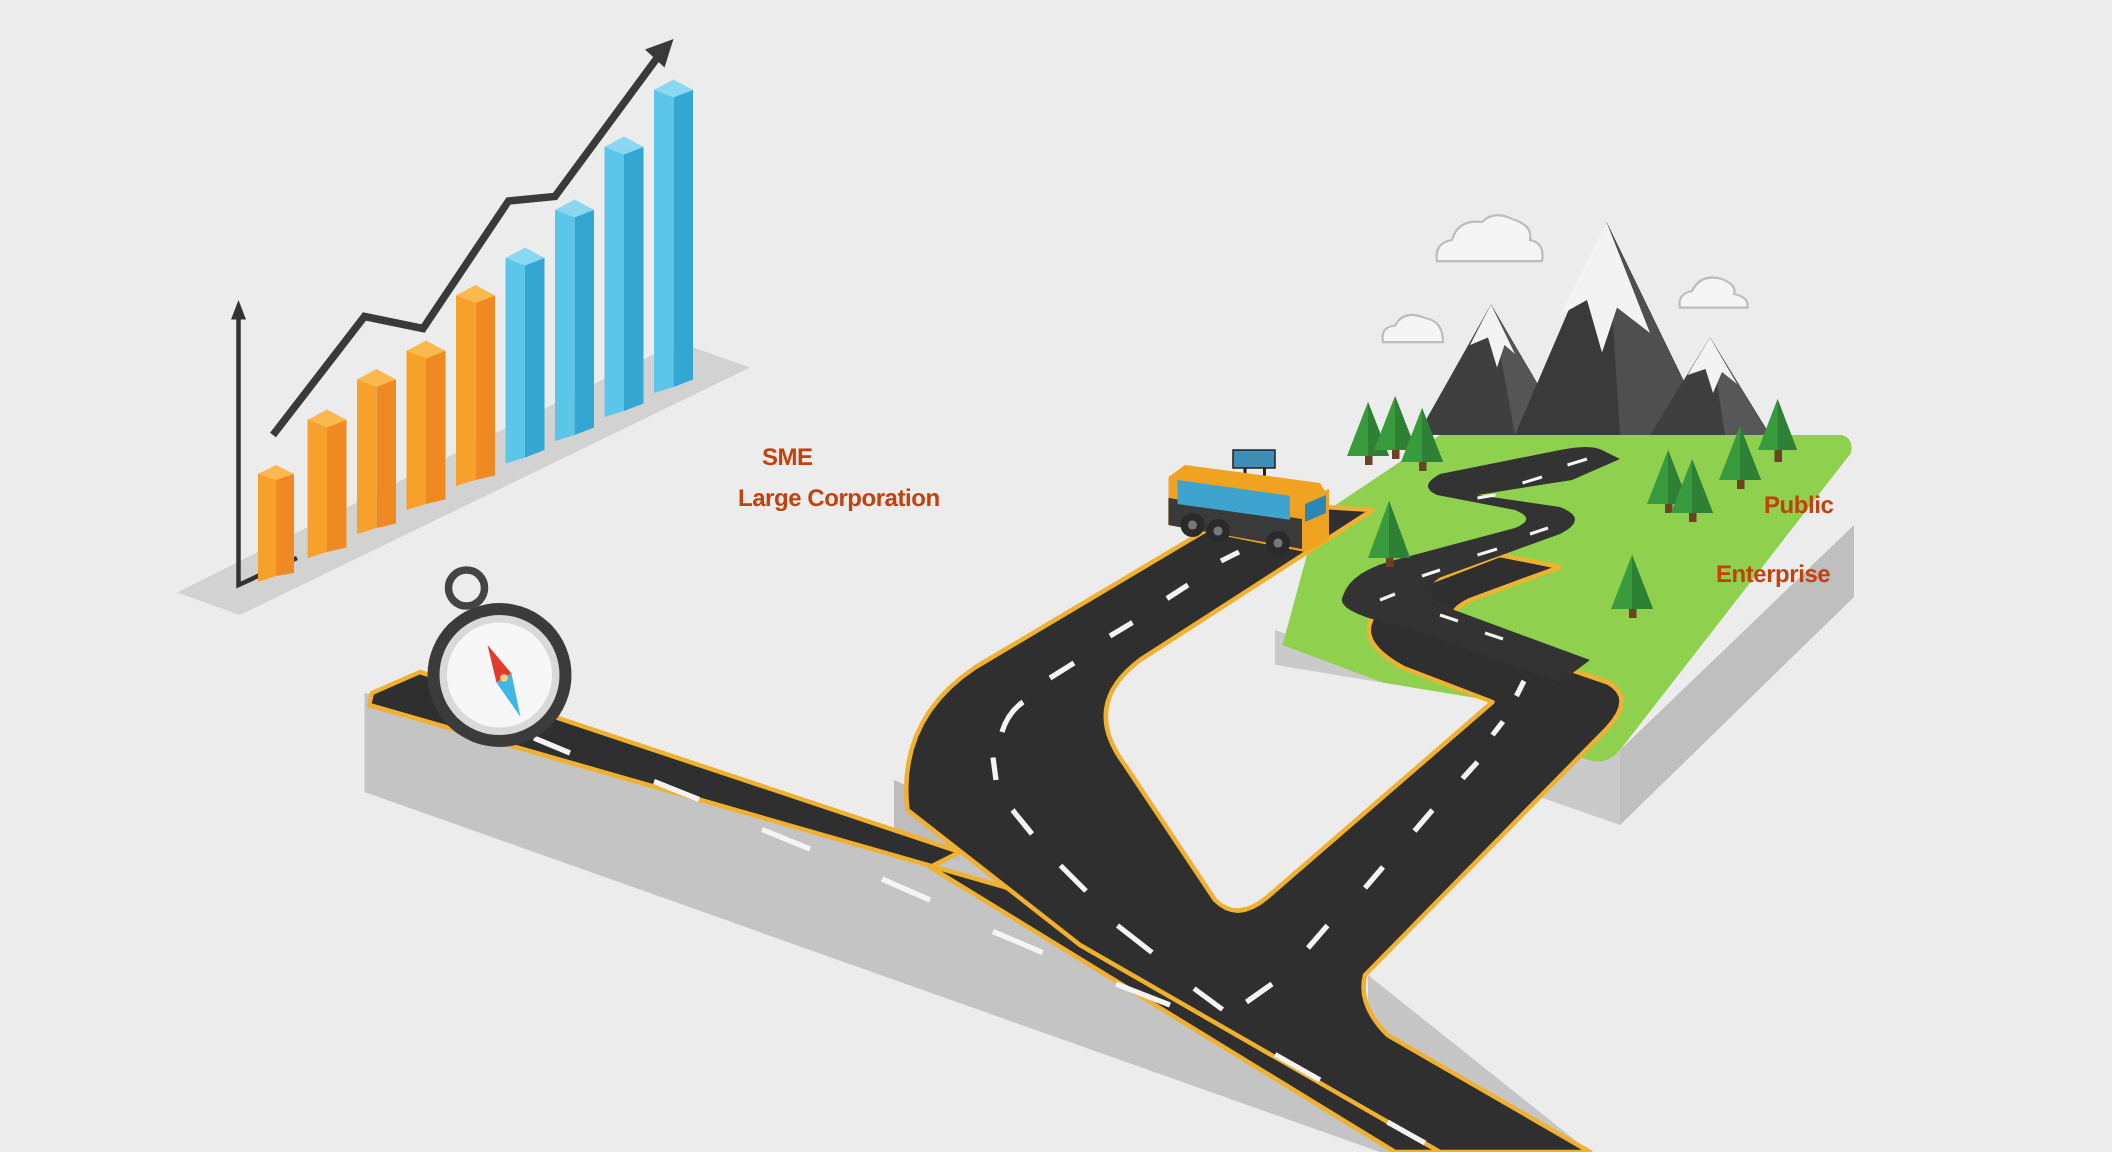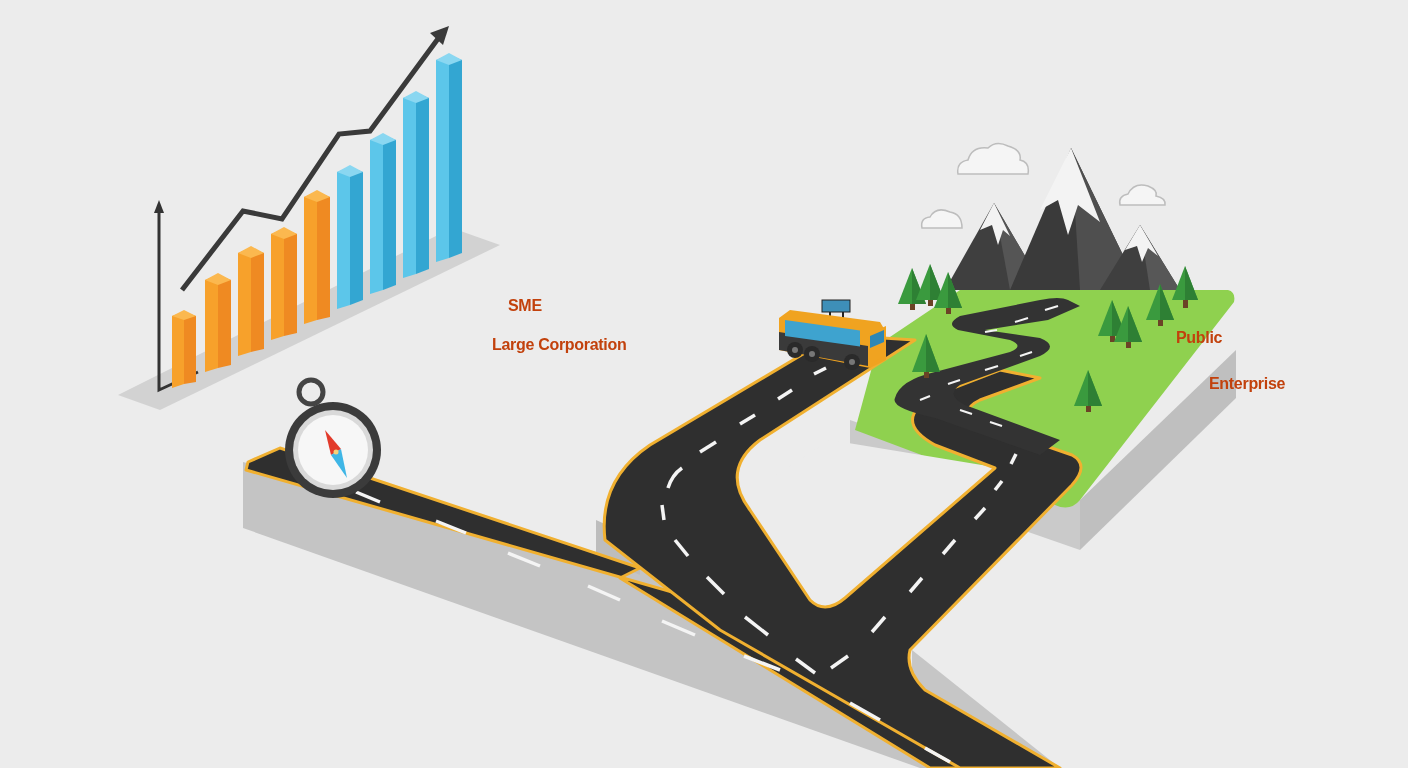--- a/index.html
+++ b/index.html
@@ -13,23 +13,23 @@
     .label {
       position:absolute;
       font-family:"Liberation Sans", sans-serif;
       font-weight:bold;
       color:#c2410c;
       font-size:16px;
       line-height:29px;
       letter-spacing:-0.3px;
     }
     #label-sme { left:508px; top:291px; }
-    #label-large { left:492px; top:318px;margin-top:12px; }
+    #label-large { left:492px; top:318px; }
     #label-public { left:1176px; top:323px; }
-    #label-enterprise { left:1209px; top:369px; }
+    #label-enterprise { left:1144px; top:369px; }
   </style>
 </head>
 <body>
 
 <svg id="scene" viewBox="0 0 1408 768" xmlns="http://www.w3.org/2000/svg">
 
   <g>
 
     <polygon points="118,395 160,410 500,245 452,228" fill="#d2d2d2"></polygon>
 

